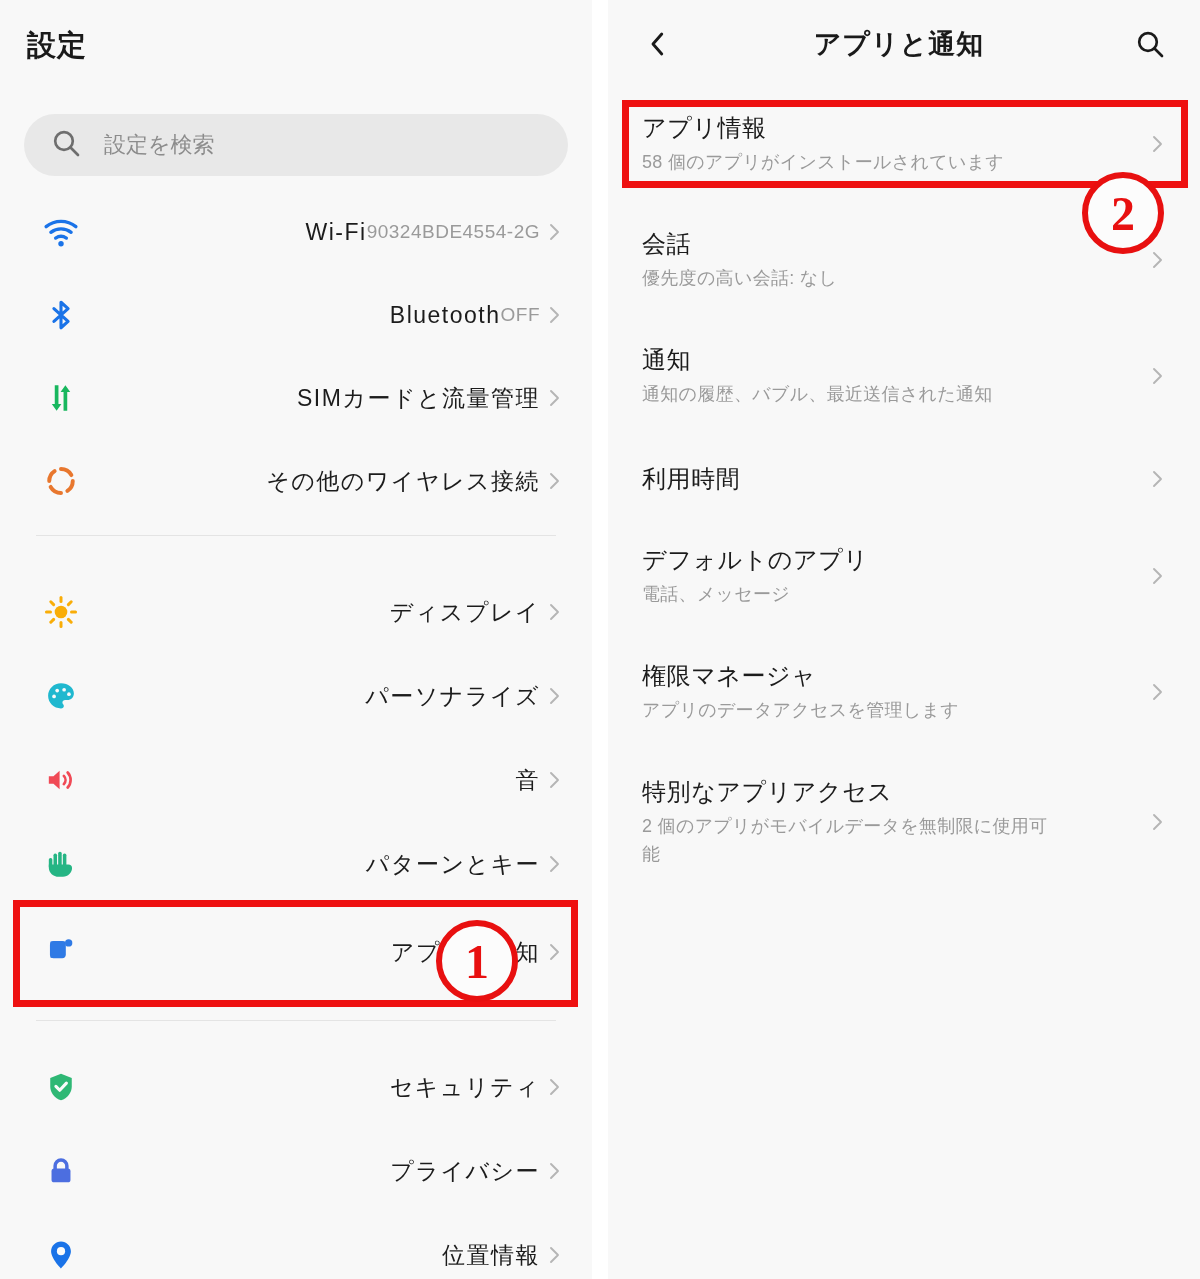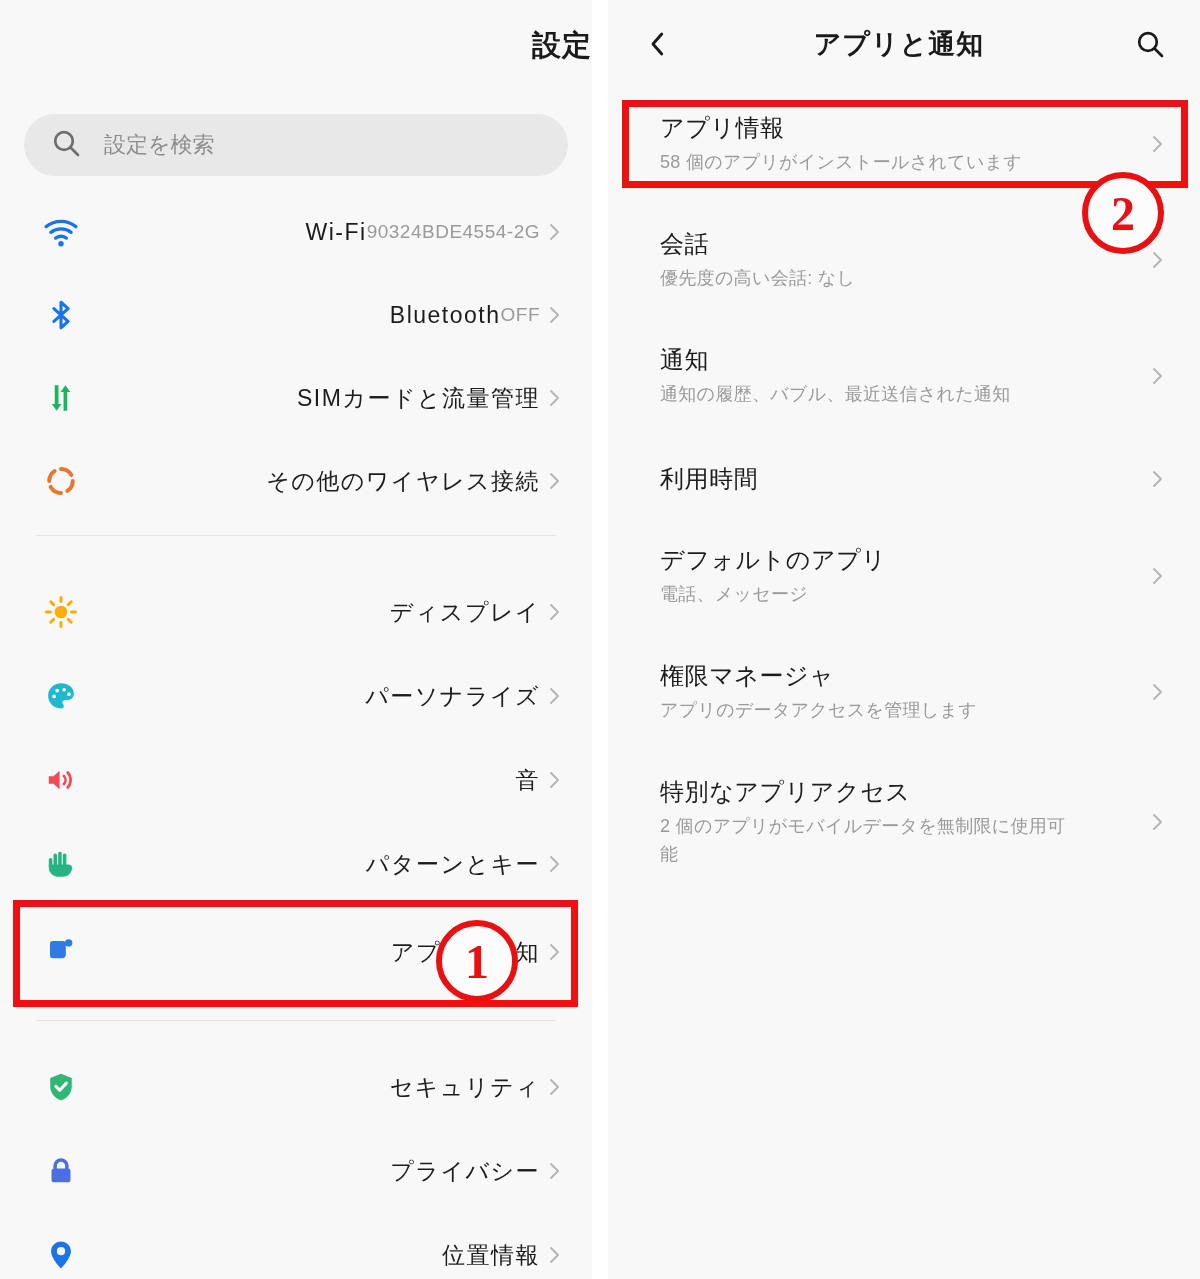--- a/index.html
+++ b/index.html
@@ -12,22 +12,23 @@
   #screen { position: relative; width: 1200px; height: 1279px; background: #ffffff; }
 
   
   .panel { position: absolute; top: 0; height: 1279px; background: #f8f8f8; overflow: hidden; }
   #left-panel  { left: 0;    width: 592px; }
   #right-panel { left: 608px; width: 592px; }
 
   
   .settings-title {
     position: absolute; top: 26px; left: 0; width: 592px;
-    text-align: right; font-size: 29px; font-weight: bold; color: #1a1a1a;
+    text-align: left; font-size: 29px; font-weight: bold; color: #1a1a1a;
     letter-spacing: 1px;
+    padding-left: 27px;
   }
 
   
   .search-box {
     position: absolute; top: 114px; left: 24px; width: 544px; height: 62px;
     background: #e8e8e8; border-radius: 31px;
     display: flex; align-items: center; padding-left: 26px; gap: 22px;
   }
   .search-placeholder { font-size: 22px; color: #8c8c8c; }
 
@@ -62,21 +63,21 @@
     flex: 1; text-align: center; font-size: 27px; font-weight: bold; color: #1a1a1a;
     letter-spacing: 1px; margin-left: -10px;
   }
   .r-search { width: 56px; margin-right: 22px; display: flex; align-items: center; justify-content: center; }
 
   
   .r-row {
     position: absolute; left: 0; width: 592px;
     display: flex; align-items: center;
   }
-  .r-texts { flex: 1; margin-left: 52px; }
+  .r-texts { flex: 1; margin-left: 34px; }
   .r-title-txt { font-size: 24px; color: #1c1c1c; letter-spacing: .6px; line-height: 32px; }
   .r-sub { font-size: 18px; color: #9a9a9a; letter-spacing: .3px; line-height: 28px; margin-top: 4px; }
   .r-chev { width: 30px; min-width: 30px; margin-right: 28px; display: flex; align-items: center; justify-content: center; }
 
   
   .hl-box {
     position: absolute; border: 7px solid #ee1111; background: transparent;
     pointer-events: none;
   }
   .circle-num {

